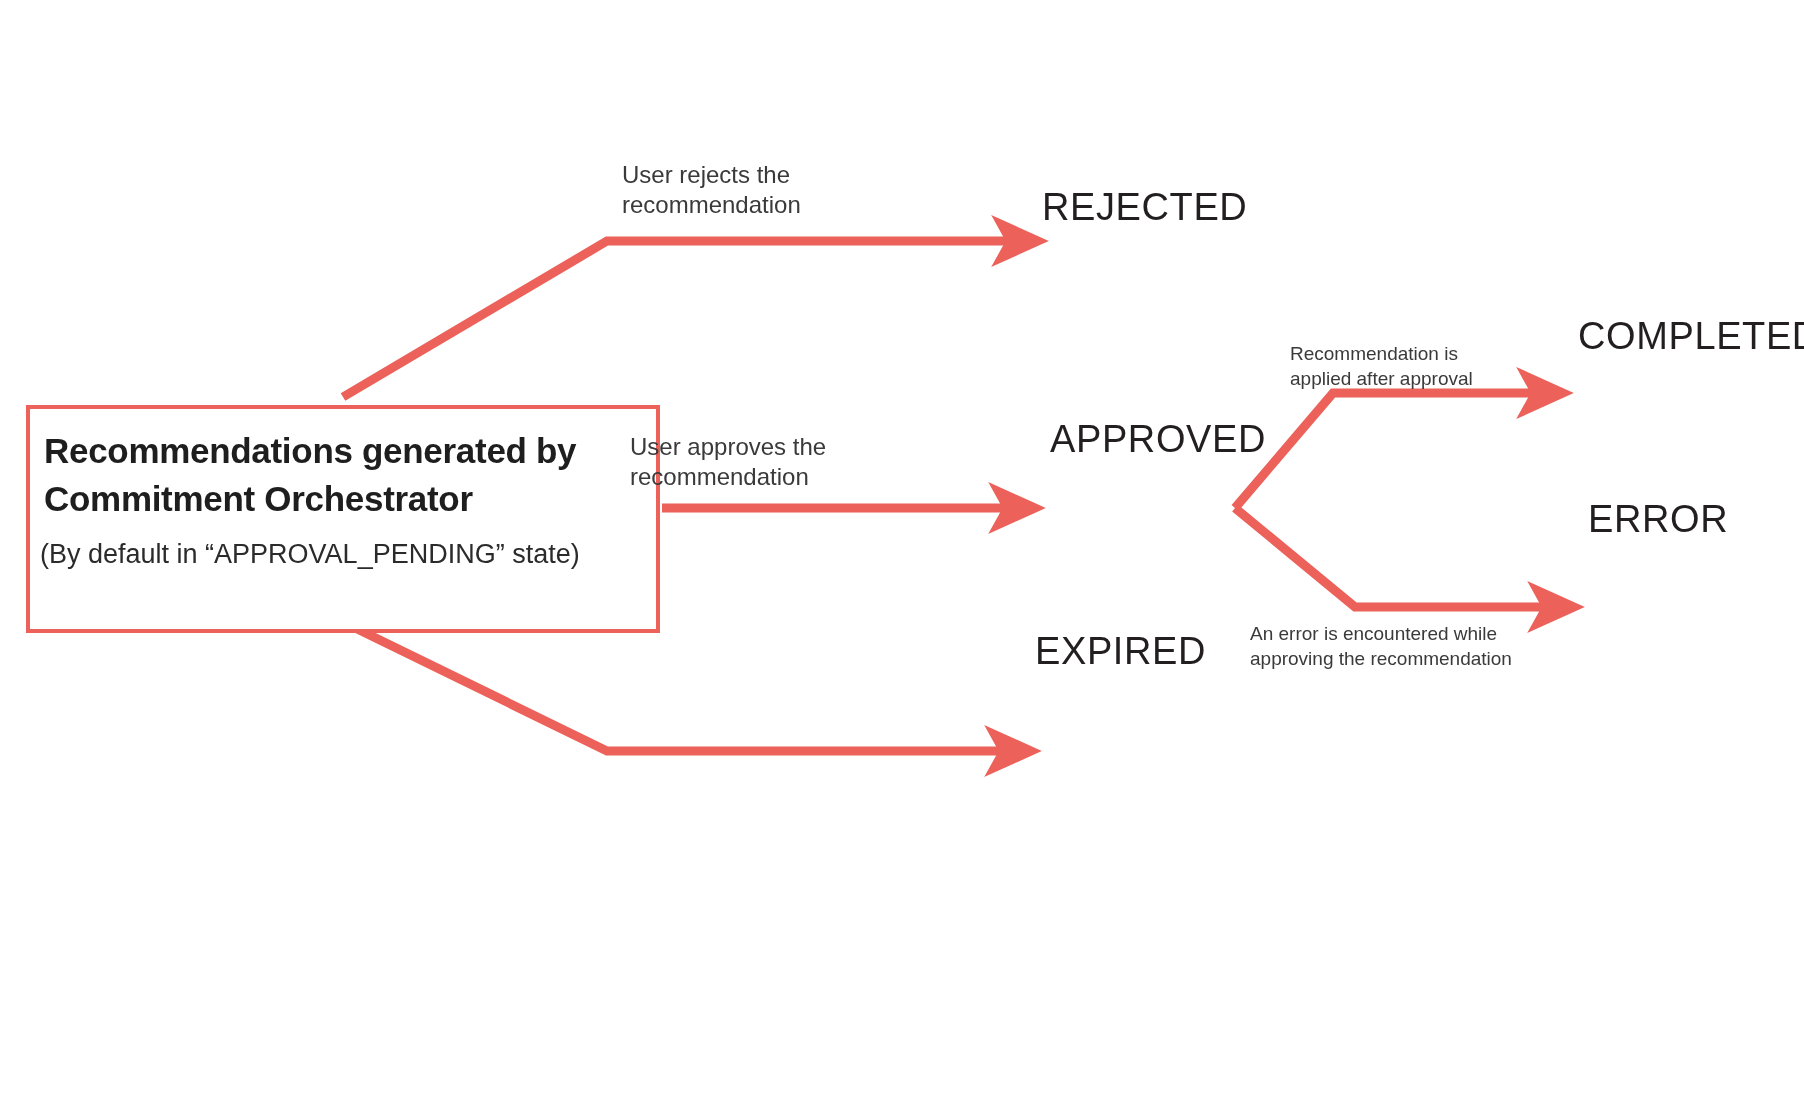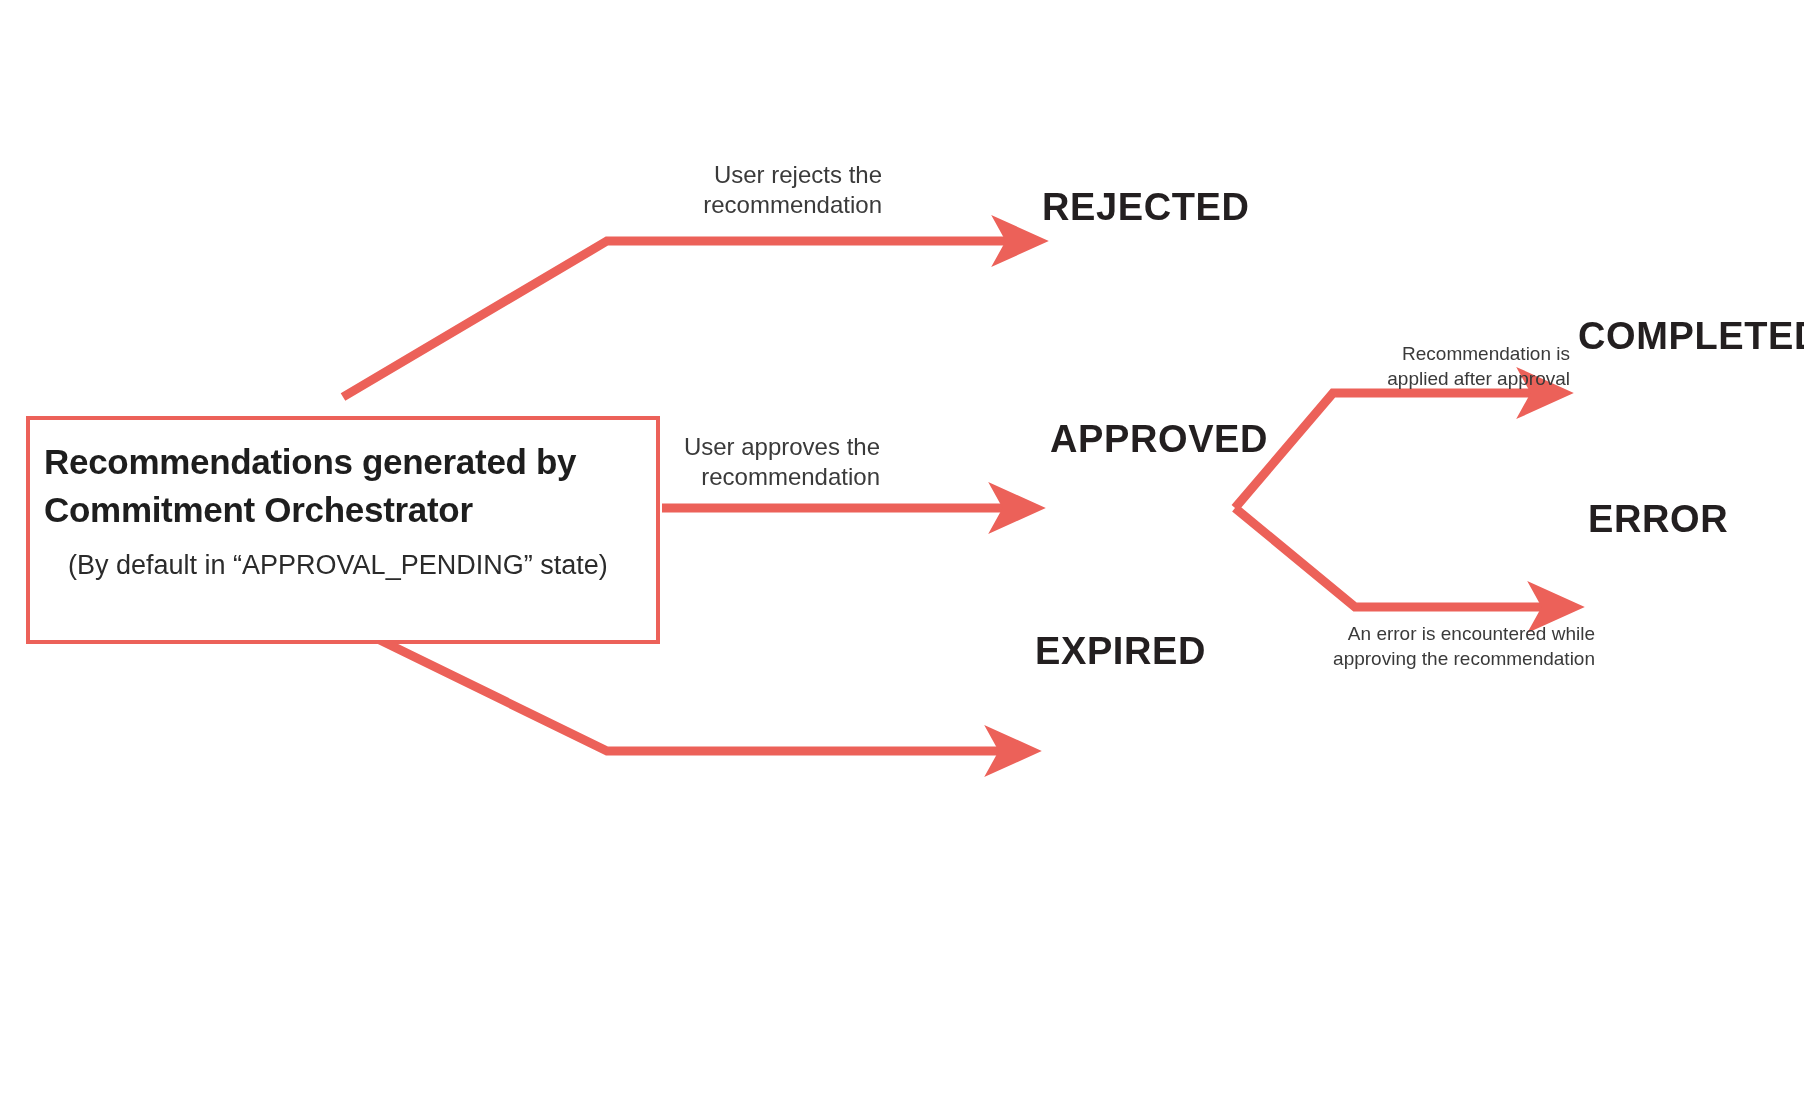--- a/index.html
+++ b/index.html
@@ -24,21 +24,21 @@
     left: 0;
     top: 0;
     width: 1804px;
     height: 1100px;
   }
 
   
   .source-box {
     position: absolute;
     left: 26px;
-    top: 416px;
+    top: 405px;
     width: 634px;
     height: 228px;
     box-sizing: border-box;
     border: 4px solid #ec6159;
     background: #ffffff;
     z-index: 3;
   }
   .source-title {
     position: absolute;
     left: 14px;
@@ -53,47 +53,46 @@
   .source-sub {
     position: absolute;
     left: 10px;
     top: 128px;
     width: 615px;
     font-size: 27px;
     font-weight: 400;
     line-height: 1.3;
     color: #2b2b2b;
     white-space: nowrap;
-    margin-left: 28px;
   }
 
   
   .state-label {
     position: absolute;
     font-size: 38px;
-    font-weight: 700;
+    font-weight: 400;
     letter-spacing: 0.6px;
     color: #231f20;
     white-space: nowrap;
     z-index: 3;
   }
   .state-rejected  { left: 1042px; top: 186px; }
   .state-approved  { left: 1050px; top: 418px; }
   .state-expired   { left: 1035px; top: 630px; }
   .state-completed { left: 1578px; top: 315px; }
   .state-error     { left: 1588px; top: 498px; }
 
   
   .edge-caption {
     position: absolute;
     font-size: 24px;
     font-weight: 400;
     line-height: 1.26;
     color: #3a3a3a;
-    text-align: right;
+    text-align: left;
     white-space: pre-line;
     z-index: 3;
   }
   .cap-reject {
     left: 622px;
     top: 160px;
     width: 260px;
   }
   .cap-approve {
     left: 630px;

